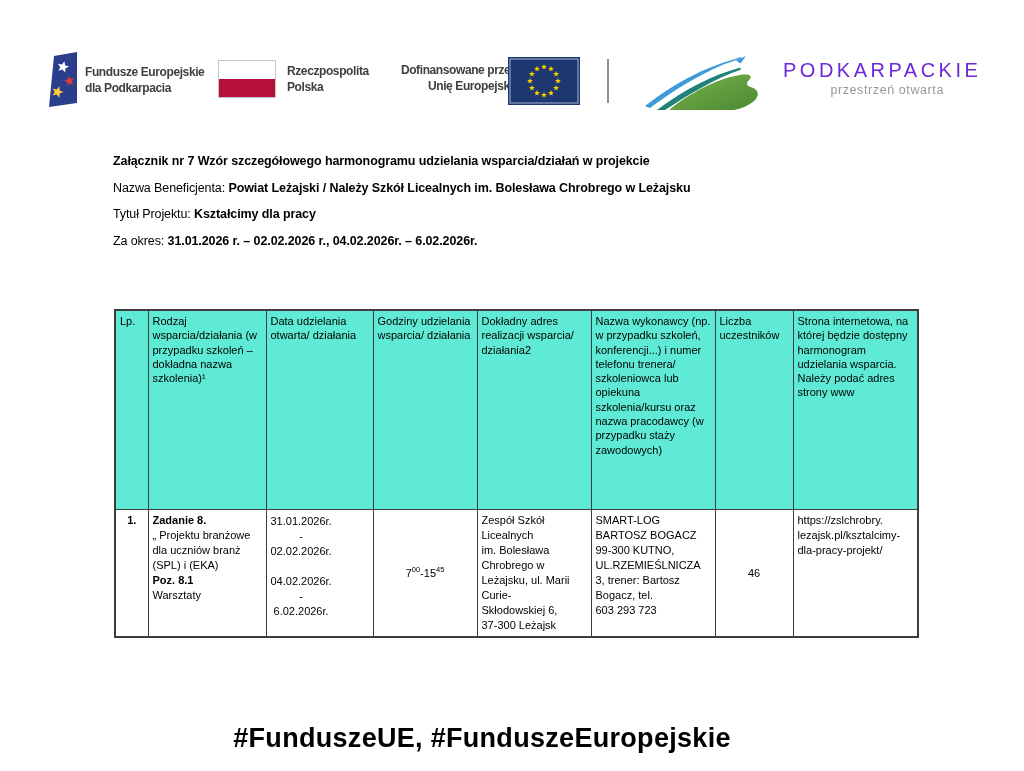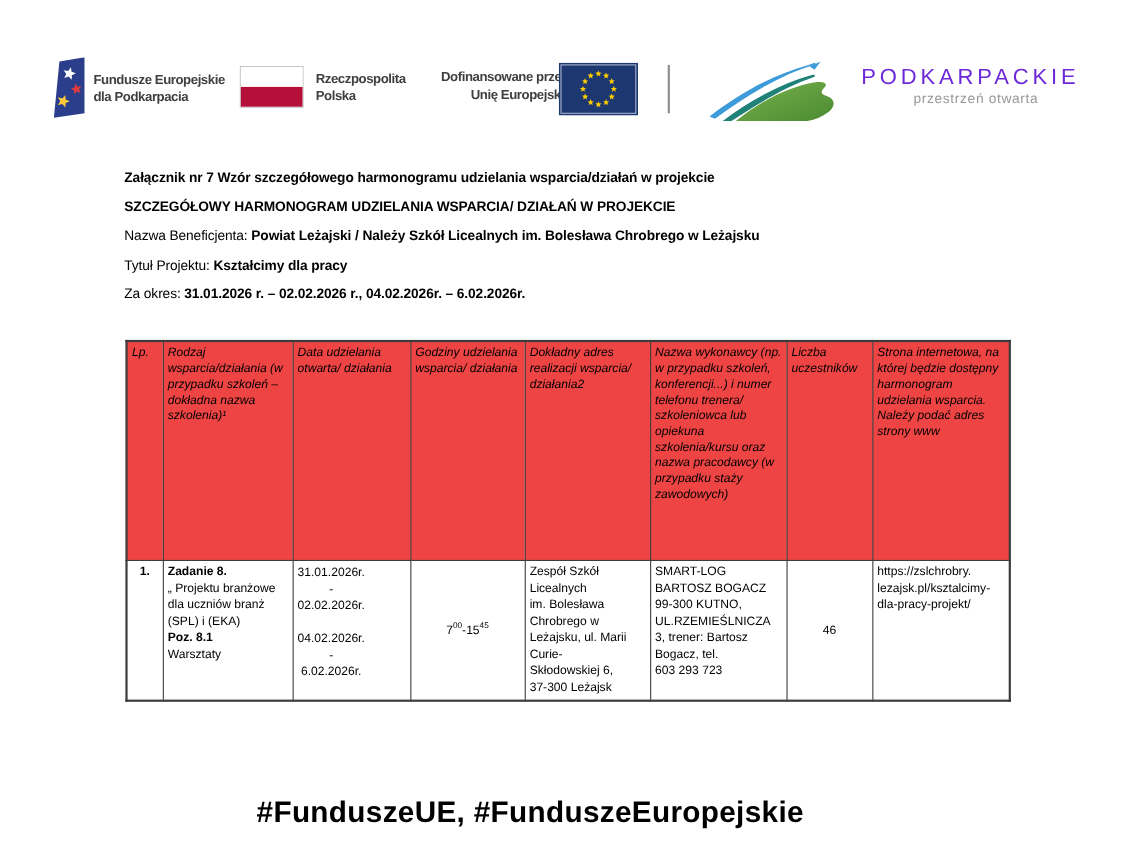--- a/index.html
+++ b/index.html
@@ -32,21 +32,21 @@
   
   #schedule-table{
     position:absolute;left:114px;top:309px;width:803px;
     border-collapse:collapse;table-layout:fixed;
     font-size:11px;border:2px solid #3c3c3c;
   }
   #schedule-table td{
     border:1px solid #3c3c3c;vertical-align:top;
     padding:3px 4px;overflow-wrap:break-word;
   }
-  #schedule-table tr.hdr td{background:#ef4444;line-height:14.3px;height:192px;font-style:italic;}
+  #schedule-table tr.hdr td{background:#5eead4;line-height:14.3px;height:192px;}
   #schedule-table tr.data td{line-height:15px;height:120px;}
   .cell-lp{font-weight:bold;text-align:center;}
   .pre{white-space:pre-line;}
   .vmid{vertical-align:middle !important;}
   .tc{text-align:center;}
   .dates-block{display:inline-block;text-align:center;white-space:pre-line;padding-top:1px;}
   sup{font-size:7.5px;line-height:0;vertical-align:super;}
   
   #footer-hashtags{
     position:absolute;left:0;top:723px;width:964px;text-align:center;
@@ -117,21 +117,20 @@
     <path d="M24,54 C50,33 76,22 95,19 C104,17.6 108,20 104.5,23.5 C101,27 100.5,29.5 107,31.5 C114,33.8 115,40 108.5,45.5 C103,50 96,52.7 89,54 Z" fill="url(#gg)"></path>
   </svg>
   <div class="podk-text">
     <div class="podk-title">PODKARPACKIE</div>
     <div class="podk-sub">przestrzeń otwarta</div>
   </div>
 </div>
 
 <div id="doc">
   <p class="doc-line b">Załącznik nr 7 Wzór szczegółowego harmonogramu udzielania wsparcia/działań w projekcie</p>
-  <p class="doc-line b">SZCZEGÓŁOWY HARMONOGRAM UDZIELANIA WSPARCIA/ DZIAŁAŃ W PROJEKCIE</p>
   <p class="doc-line"><span>Nazwa Beneficjenta: </span><span class="b">Powiat Leżajski / Należy Szkół Licealnych im. Bolesława Chrobrego w Leżajsku</span></p>
   <p class="doc-line"><span>Tytuł Projektu: </span><span class="b">Kształcimy dla pracy</span></p>
   <p class="doc-line"><span>Za okres: </span><span class="b">31.01.2026 r. – 02.02.2026 r., 04.02.2026r. – 6.02.2026r.</span></p>
 </div>
 
 <table id="schedule-table">
   <colgroup>
     <col style="width:33px">
       <col style="width:118px">
       <col style="width:107px">

